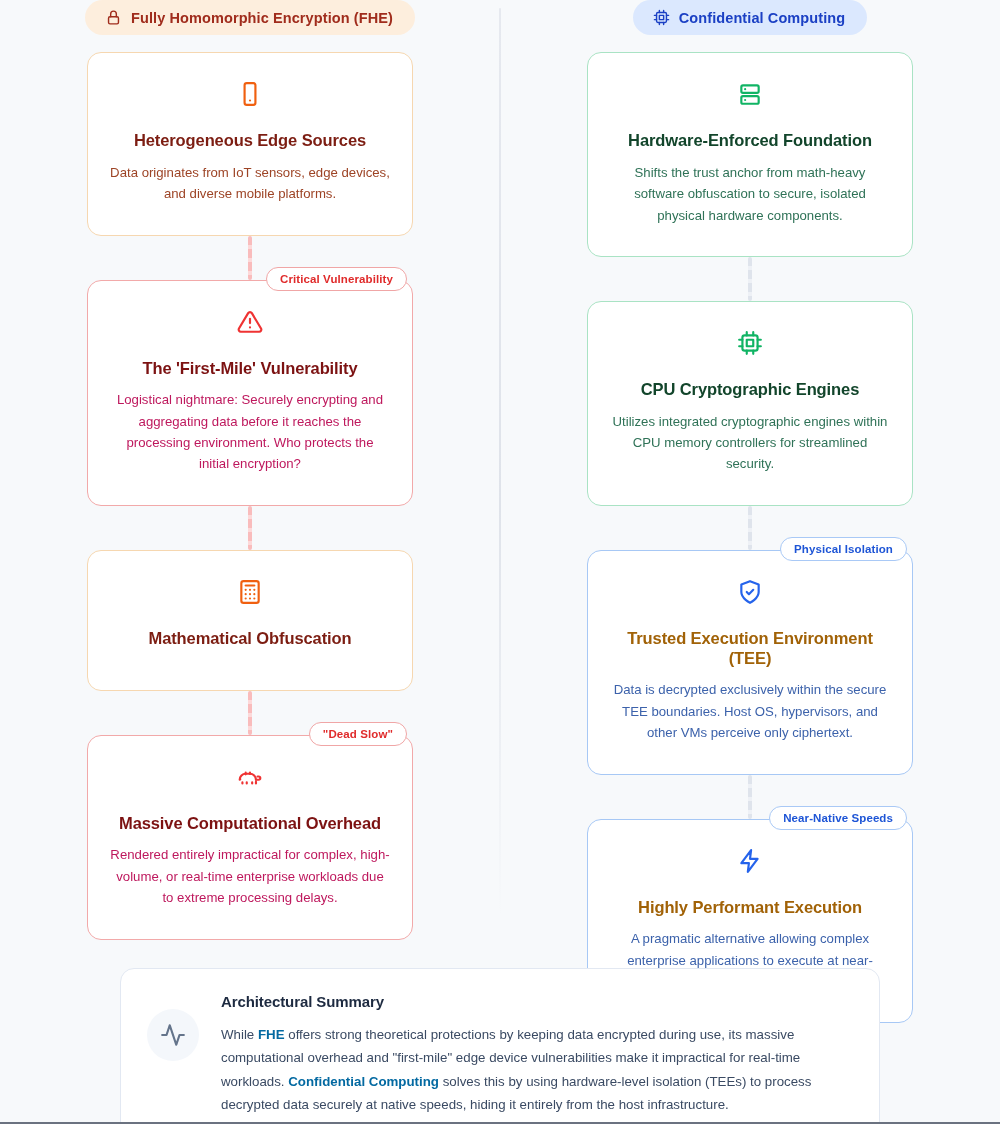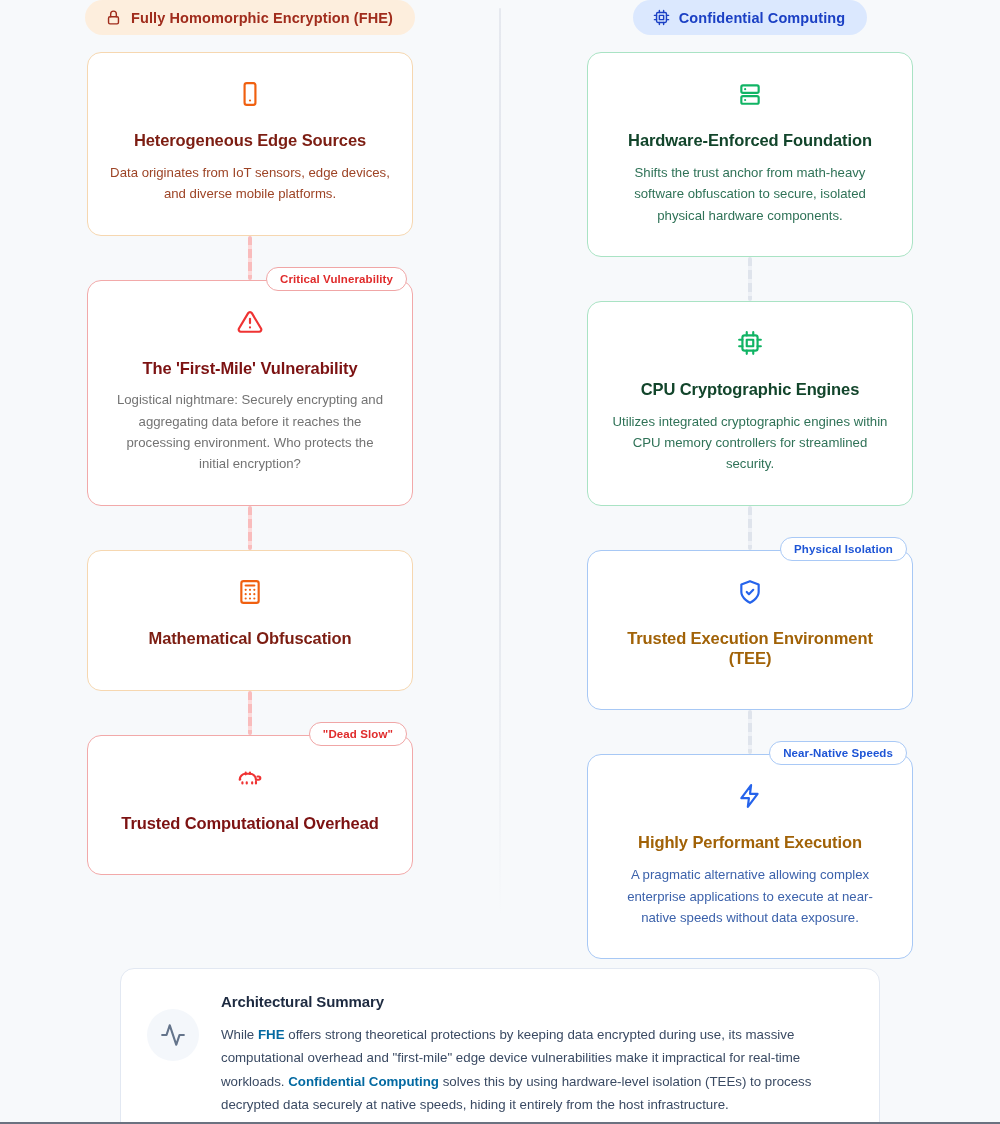--- a/index.html
+++ b/index.html
@@ -80,21 +80,21 @@
     line-height: 1.62;
   }
 
   
   .card.orange { border: 1.3px solid #f6d7b0; }
   .card.orange h3 { color: #7c1d12; }
   .card.orange p  { color: #9d4426; }
 
   .card.red { border: 1.3px solid #f2a9a9; }
   .card.red h3 { color: #7c1212; }
-  .card.red p  { color: #737373; }
+  .card.red p  { color: #be185d; }
 
   .card.green { border: 1.3px solid #a9e3c4; }
   .card.green h3 { color: #12452b; }
   .card.green p  { color: #2f7257; }
 
   .card.blue { border: 1.3px solid #a7c8f5; }
   .card.blue h3 { color: #a16207; }
   .card.blue p  { color: #3c62ab; }
 
   
@@ -228,21 +228,22 @@
         <div class="card red">
           <div class="icon">
             <svg width="26" height="26" viewBox="0 0 24 24" fill="none" stroke="#ef3333" stroke-width="2" stroke-linecap="round" stroke-linejoin="round">
               <path d="M3 14h.01"></path>
               <path d="M2.5 14.5c0-3 2.5-5.5 5.5-5.5h4c3 0 5.5 2.5 5.5 5.5"></path>
               <path d="M17.5 14.5h2.5a1.5 1.5 0 0 0 0-3H19"></path>
               <path d="M5 17v1M9 17v1M14 17v1M17.5 16.5V18"></path>
               <path d="M8 9.5V8M12 9.2V8"></path>
             </svg>
           </div>
-          <h3>Trusted Computational Overhead</h3>
+          <h3>Massive Computational Overhead</h3>
+          <p>Rendered entirely impractical for complex, high-volume, or real-time enterprise workloads due to extreme processing delays.</p>
         </div>
         <div class="badge red">"Dead Slow"</div>
       </div>
     </div>
     <div class="col">
       <div class="col-header cc">
         <span>
           <svg width="17" height="17" viewBox="0 0 24 24" fill="none" stroke="#1b40c4" stroke-width="2" stroke-linecap="round" stroke-linejoin="round">
             <rect x="5" y="5" width="14" height="14" rx="2"></rect>
             <rect x="9" y="9" width="6" height="6"></rect>
@@ -283,20 +284,21 @@
       <div class="connector gray" style="height: 44px;"></div>
       <div class="card-wrap">
         <div class="card blue">
           <div class="icon">
             <svg width="26" height="26" viewBox="0 0 24 24" fill="none" stroke="#2563eb" stroke-width="2" stroke-linecap="round" stroke-linejoin="round">
               <path d="M12 22s8-4 8-10V5l-8-3-8 3v7c0 6 8 10 8 10z"></path>
               <path d="M9 12l2 2 4-4"></path>
             </svg>
           </div>
           <h3>Trusted Execution Environment (TEE)</h3>
+          <p>Data is decrypted exclusively within the secure TEE boundaries. Host OS, hypervisors, and other VMs perceive only ciphertext.</p>
         </div>
         <div class="badge blue">Physical Isolation</div>
       </div>
       <div class="connector gray" style="height: 44px;"></div>
       <div class="card-wrap">
         <div class="card blue">
           <div class="icon">
             <svg width="26" height="26" viewBox="0 0 24 24" fill="none" stroke="#2563eb" stroke-width="2" stroke-linecap="round" stroke-linejoin="round">
               <polygon points="13 2 4 14 11 14 10 22 19 10 12 10 13 2"></polygon>
             </svg>

